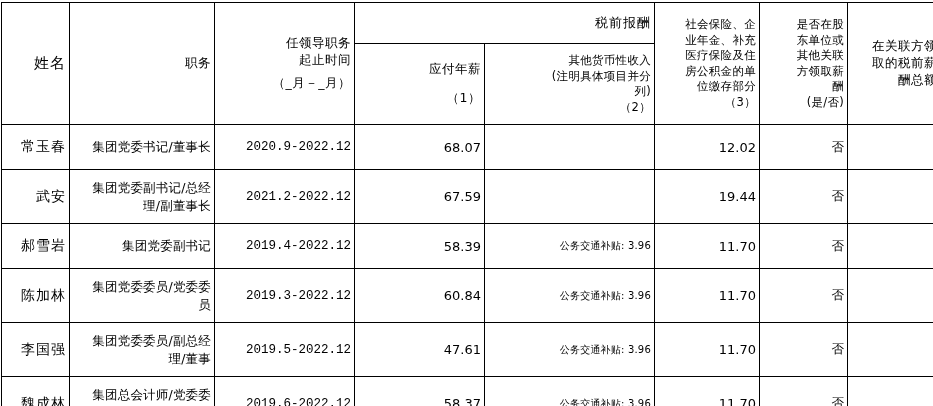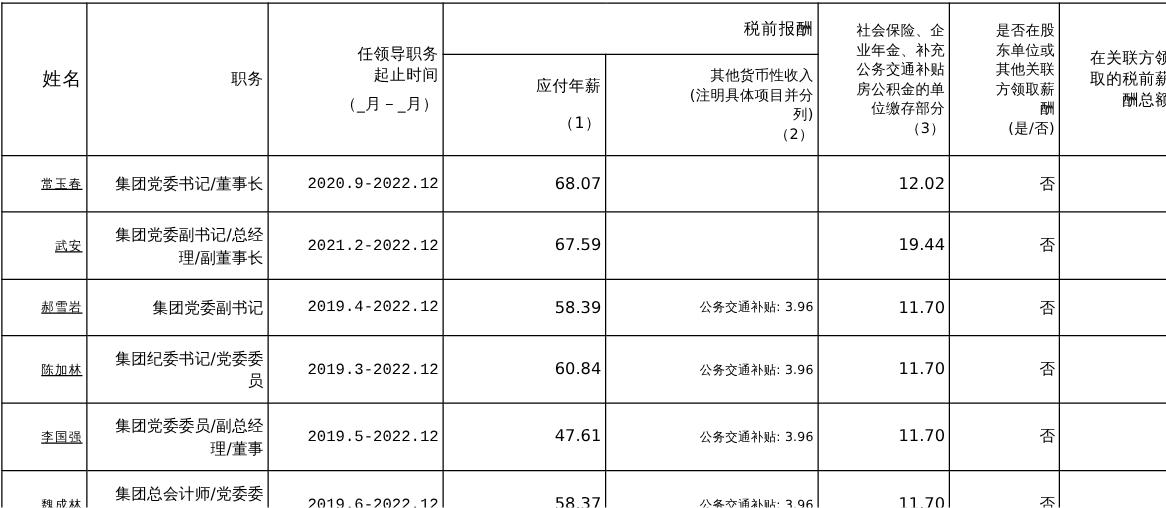--- a/index.html
+++ b/index.html
@@ -44,23 +44,22 @@
     font-size: 11.5px;
     line-height: 1.35;
     font-weight: bold;
     letter-spacing: 0.3px;
   }
   .hdr-name { font-size: 15px; font-weight: bold; letter-spacing: 1px; }
   .hdr-sub { font-size: 12.5px; font-weight: bold; letter-spacing: 0.5px; font-family: Liberation Serif, serif; }
 
   
   .r-name {
-    font-size: 10px;
+    font-size: 14px;
     letter-spacing: 1px;
-    text-decoration: underline;
   }
   .r-post {
     font-size: 12.5px;
     line-height: 1.4;
     letter-spacing: 0.2px;
   }
   .r-date {
     font-size: 12.5px;
     font-family: Liberation Mono, monospace;
   }
@@ -103,21 +102,21 @@
       <td rowspan="2" class="hdr">
         <div>任领导职务</div>
         <div>起止时间</div>
         <div style="height:6px"></div>
         <div>（_月－_月）</div>
       </td>
       <td colspan="2" class="hdr-group">税前报酬</td>
       <td rowspan="2" class="hdr-small">
         <div>社会保险、企</div>
         <div>业年金、补充</div>
-        <div>公务交通补贴</div>
+        <div>医疗保险及住</div>
         <div>房公积金的单</div>
         <div>位缴存部分</div>
         <div>（3）</div>
       </td>
       <td rowspan="2" class="hdr-small">
         <div>是否在股</div>
         <div>东单位或</div>
         <div>其他关联</div>
         <div>方领取薪</div>
         <div>酬</div>
@@ -177,21 +176,21 @@
       <td class="r-num">58.39</td>
       <td class="r-other">公务交通补贴: 3.96</td>
       <td class="r-ins">11.70</td>
       <td class="r-yn">否</td>
       <td class="r-num"></td>
 
     </tr>
     <tr>
       <td class="r-name">陈加林</td>
       <td class="r-post">
-        <div>集团纪委书记/党委委</div>
+        <div>集团党委委员/党委委</div>
         <div>员</div>
       </td>
       <td class="r-date">2019.3-2022.12</td>
       <td class="r-num">60.84</td>
       <td class="r-other">公务交通补贴: 3.96</td>
       <td class="r-ins">11.70</td>
       <td class="r-yn">否</td>
       <td class="r-num"></td>
 
     </tr>

